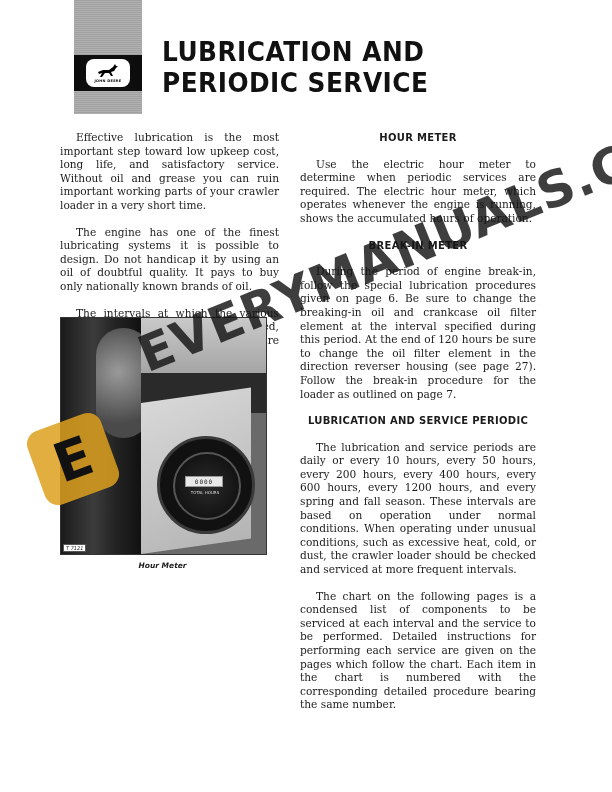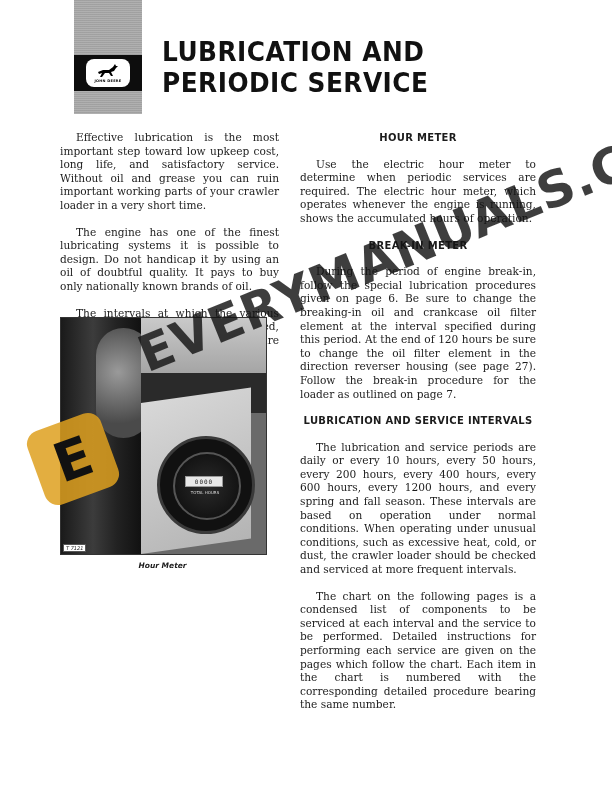--- a/index.html
+++ b/index.html
@@ -67,19 +67,19 @@
   <div class="meter-label">TOTAL HOURS</div>
   <div class="photo-id">T 7121</div>
 </div>
 <div class="caption">Hour Meter</div>
 
 <div class="col right-col">
   <div class="heading">HOUR METER</div>
   <p>Use the electric hour meter to determine when periodic services are required. The electric hour meter, which operates whenever the engine is running, shows the accumulated hours of operation.</p>
   <div class="heading">BREAK-IN METER</div>
   <p>During the period of engine break-in, follow the special lubrication procedures given on page 6. Be sure to change the breaking-in oil and crankcase oil filter element at the interval specified during this period. At the end of 120 hours be sure to change the oil filter element in the direction reverser housing (see page 27). Follow the break-in procedure for the loader as outlined on page 7.</p>
-  <div class="heading">LUBRICATION AND SERVICE INTERVALS</div>
+  <div class="heading">LUBRICATION AND SERVICE PERIODIC</div>
   <p>The lubrication and service periods are daily or every 10 hours, every 50 hours, every 200 hours, every 400 hours, every 600 hours, every 1200 hours, and every spring and fall season. These intervals are based on operation under normal conditions. When operating under unusual conditions, such as excessive heat, cold, or dust, the crawler loader should be checked and serviced at more frequent intervals.</p>
   <p>The chart on the following pages is a condensed list of components to be serviced at each interval and the service to be performed. Detailed instructions for performing each service are given on the pages which follow the chart. Each item in the chart is numbered with the corresponding detailed procedure bearing the same number.</p>
 </div>
 
 <div class="wm-logo">E</div>
 <div class="watermark">EVERYMANUALS.COM</div>
 
 </body></html>

